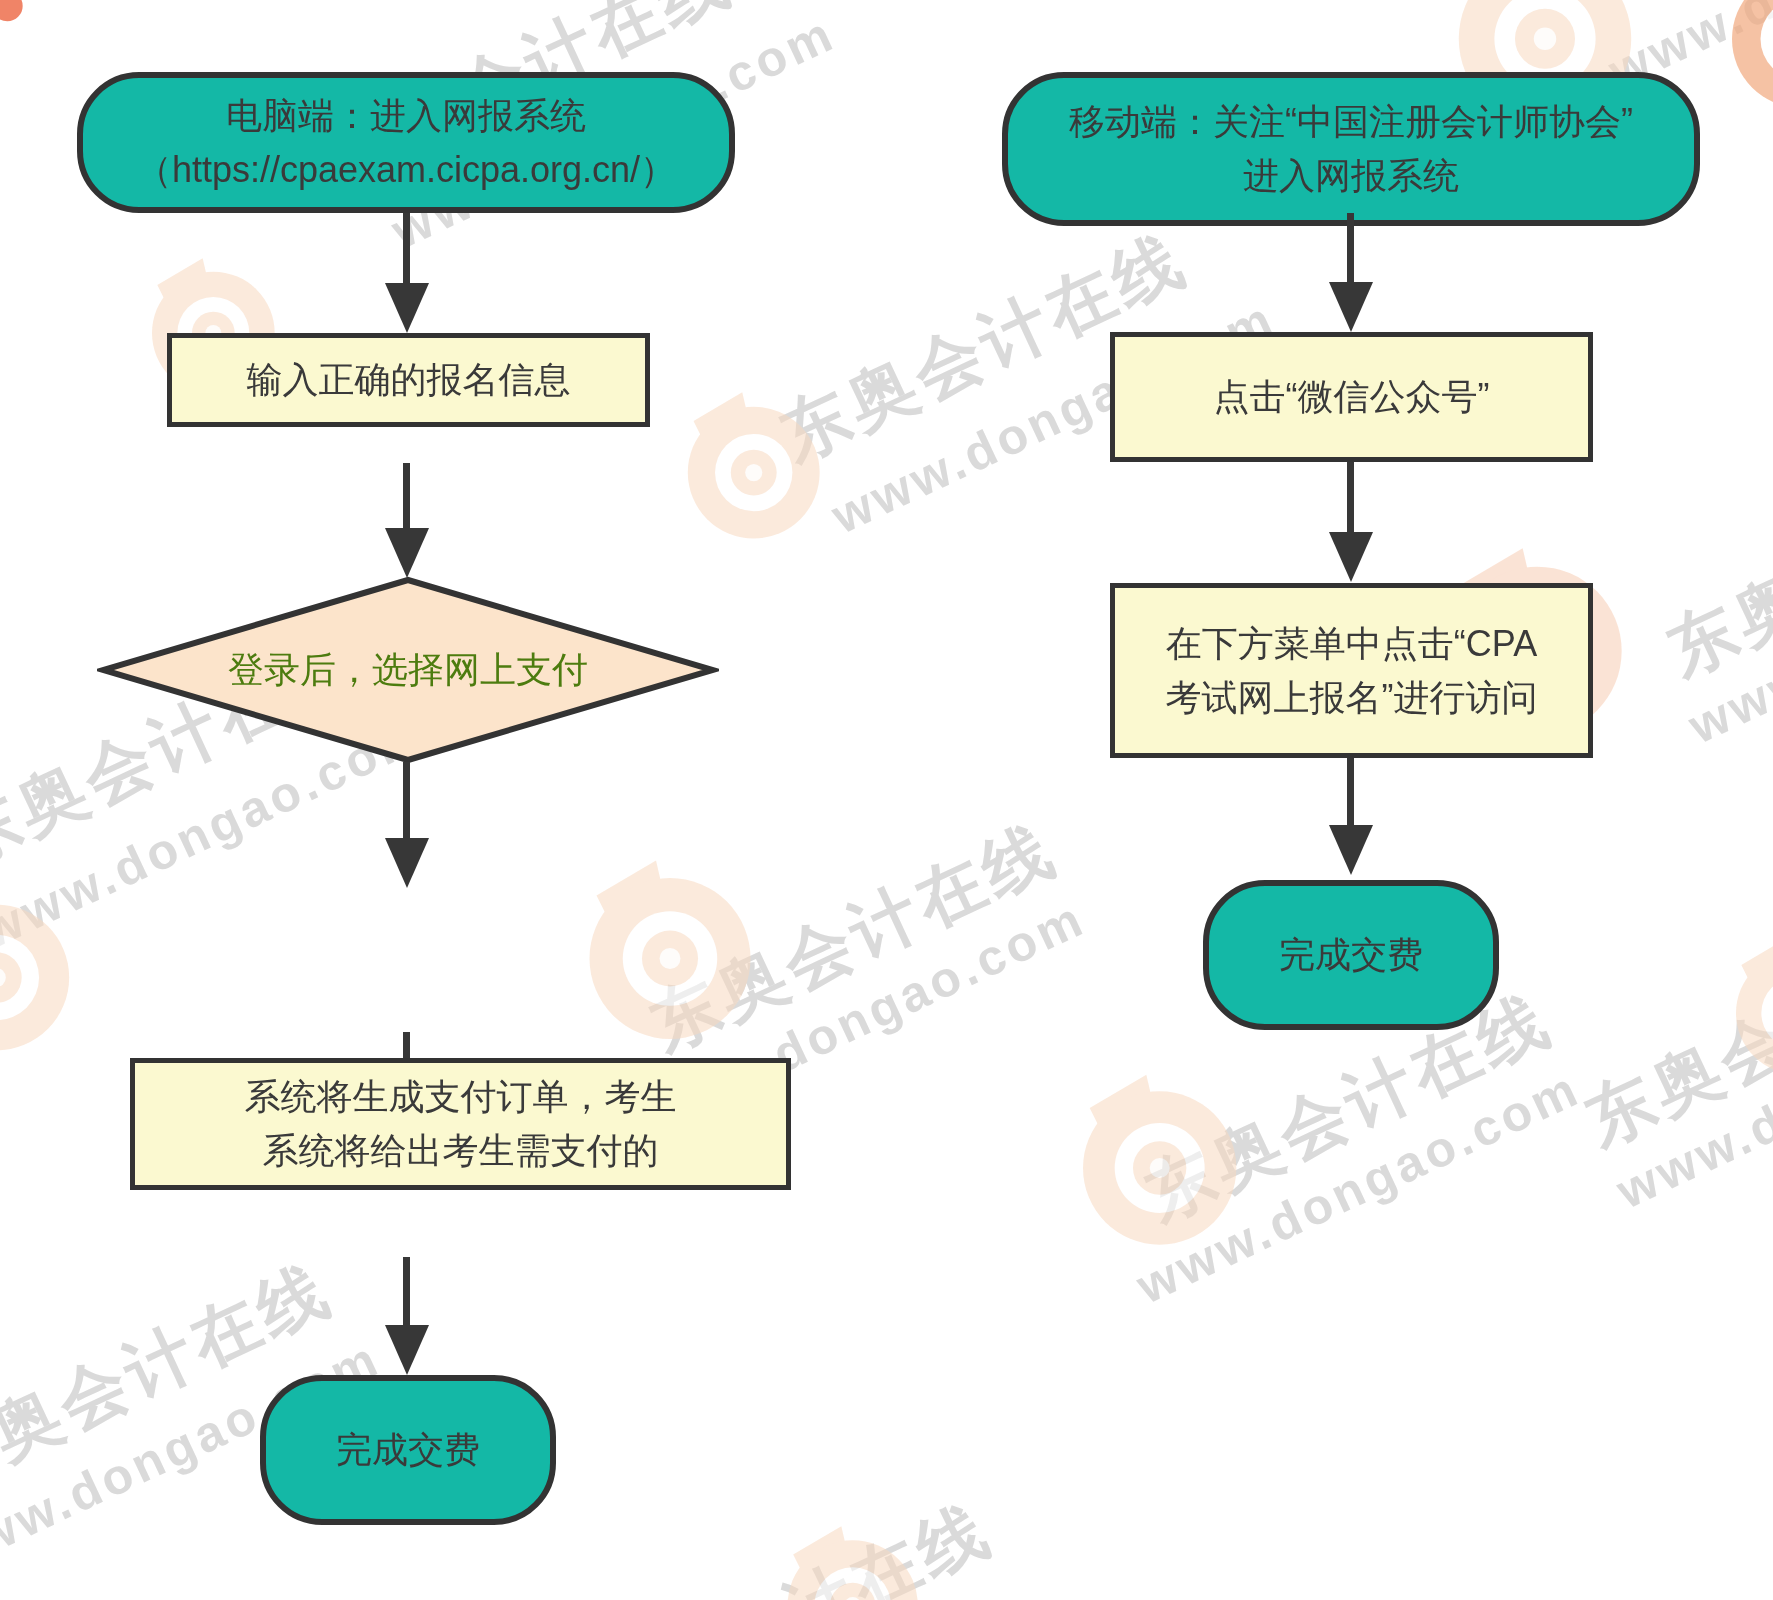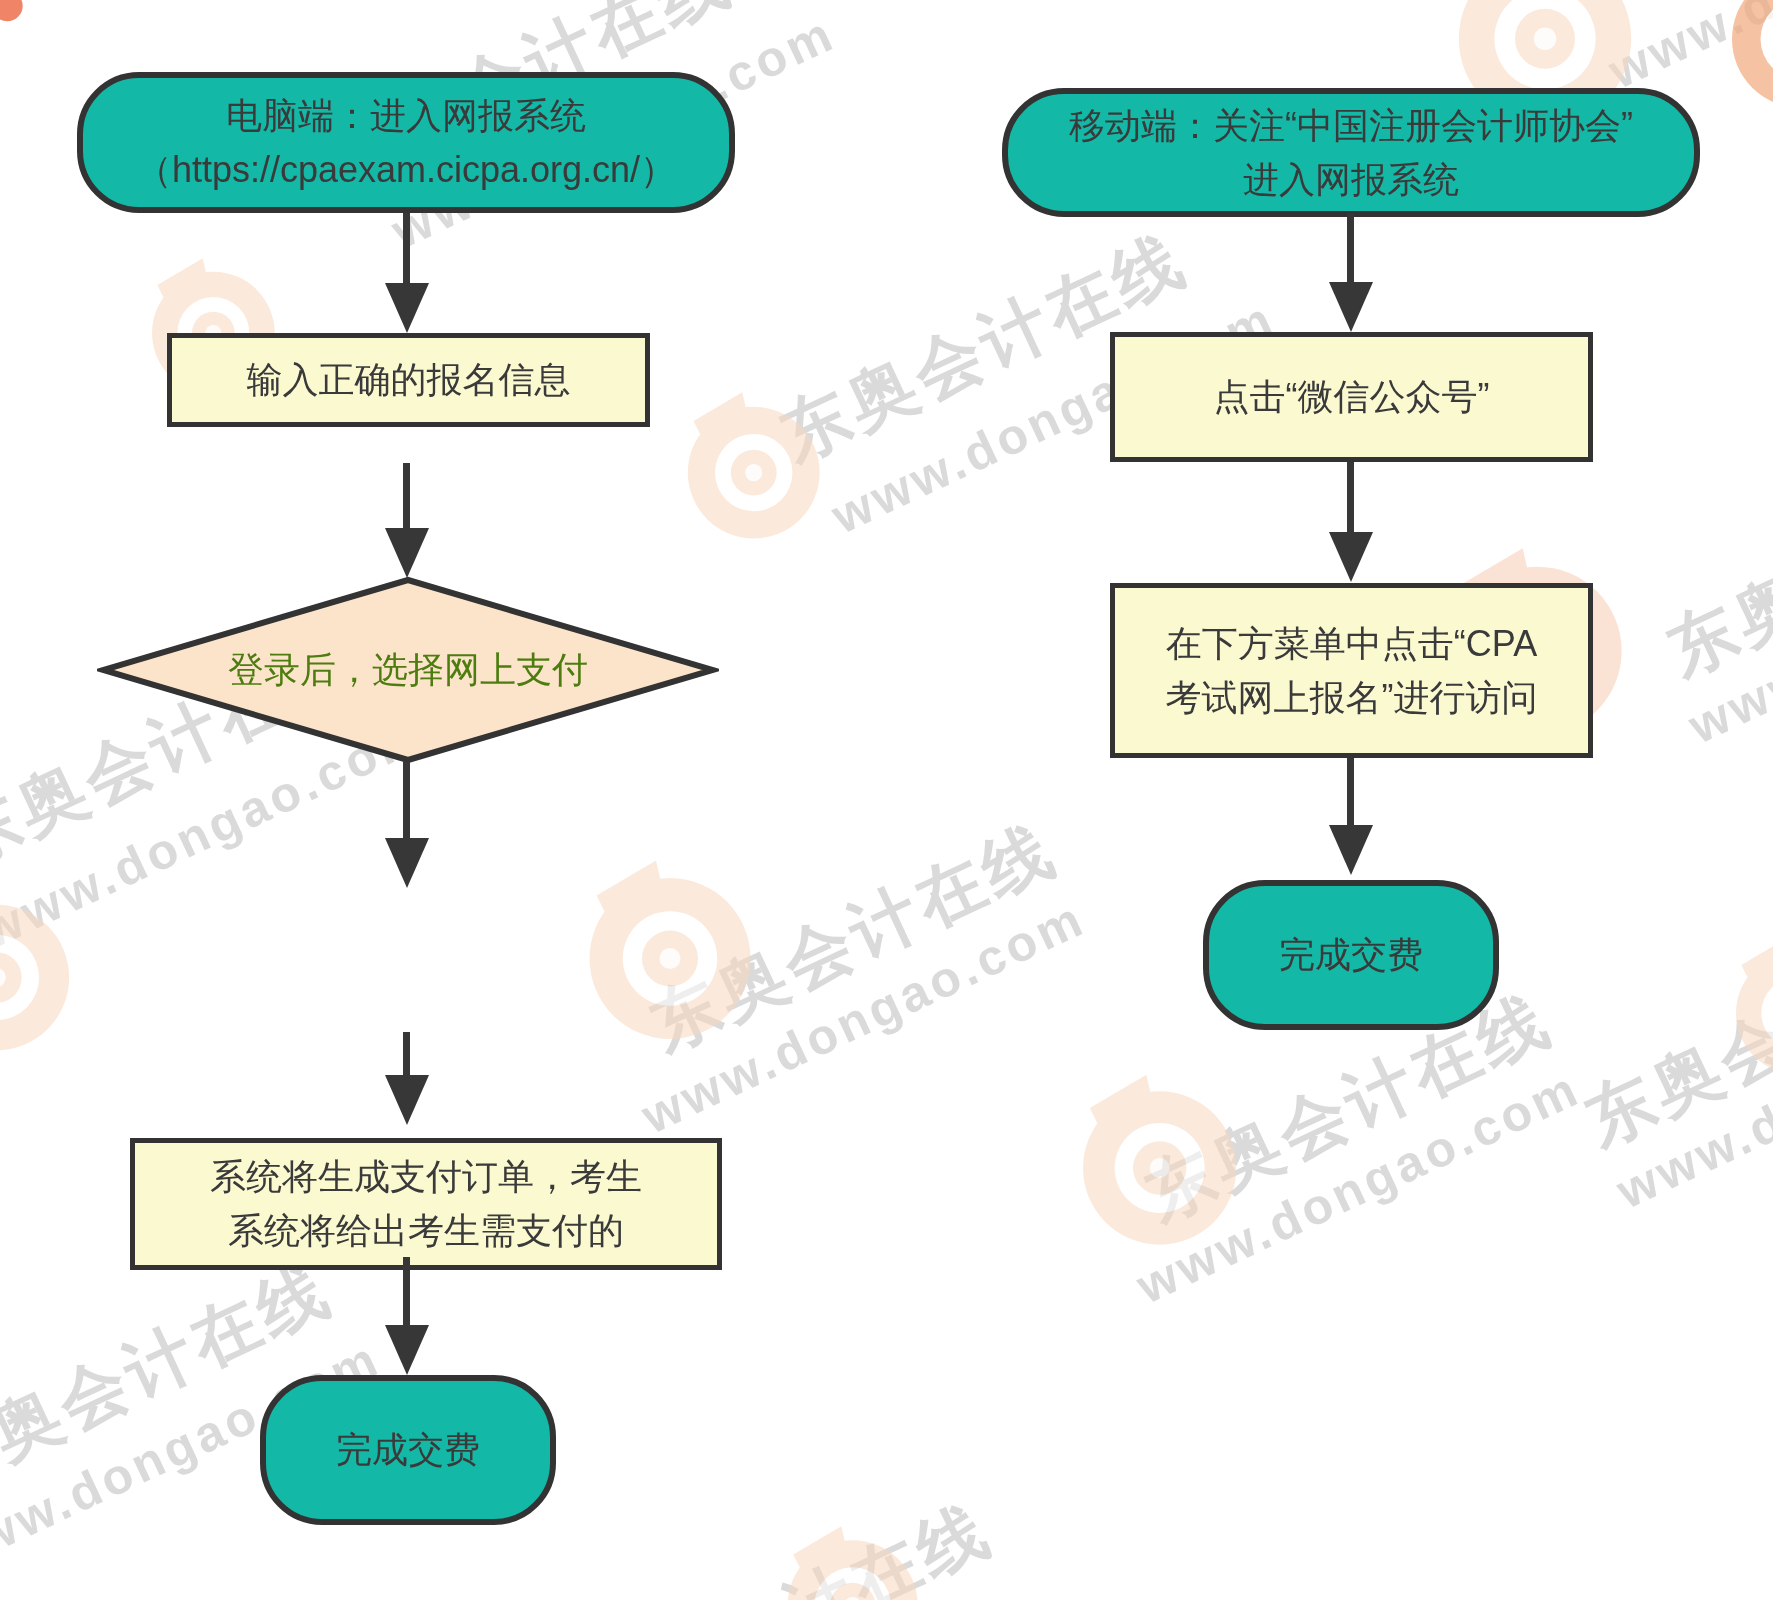--- a/index.html
+++ b/index.html
@@ -207,33 +207,33 @@
     </div>
   </div>
 
   <div class="stem" style="left:403px;top:762px;height:78px"></div>
   <div class="head" style="left:385px;top:838px"></div>
 
 
   <div class="stem" style="left:403px;top:1032px;height:45px"></div>
   <div class="head" style="left:385px;top:1075px"></div>
 
-  <div class="node process" style="left:130px;top:1138px;width:592px;height:132px">
+  <div class="node process" style="left:130px;top:1058px;width:661px;height:132px">
     <div class="line">系统将生成支付订单，考生</div>
     <div class="line">系统将给出考生需支付的</div>
   </div>
 
   <div class="stem" style="left:403px;top:1257px;height:70px"></div>
   <div class="head" style="left:385px;top:1325px"></div>
 
   <div class="node terminal" style="left:260px;top:1375px;width:296px;height:150px">
     <div class="line">完成交费</div>
   </div>
 
-  <div class="node terminal" style="left:1002px;top:88px;width:698px;height:129px">
+  <div class="node terminal" style="left:1002px;top:72px;width:698px;height:154px">
     <div class="line">移动端：关注“中国注册会计师协会”</div>
     <div class="line">进入网报系统</div>
   </div>
 
   <div class="stem" style="left:1347px;top:213px;height:71px"></div>
   <div class="head" style="left:1329px;top:282px"></div>
 
   <div class="node process" style="left:1110px;top:332px;width:483px;height:130px">
     <div class="line">点击“微信公众号”</div>
   </div>

